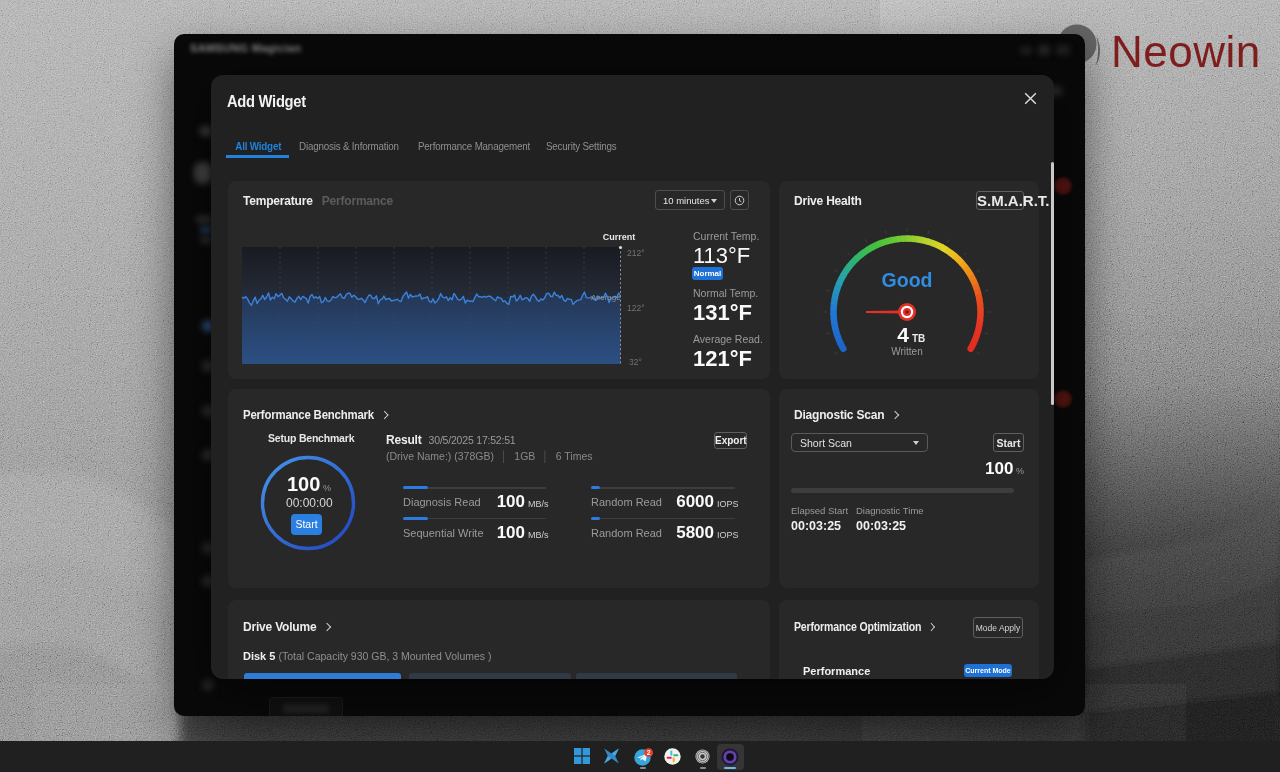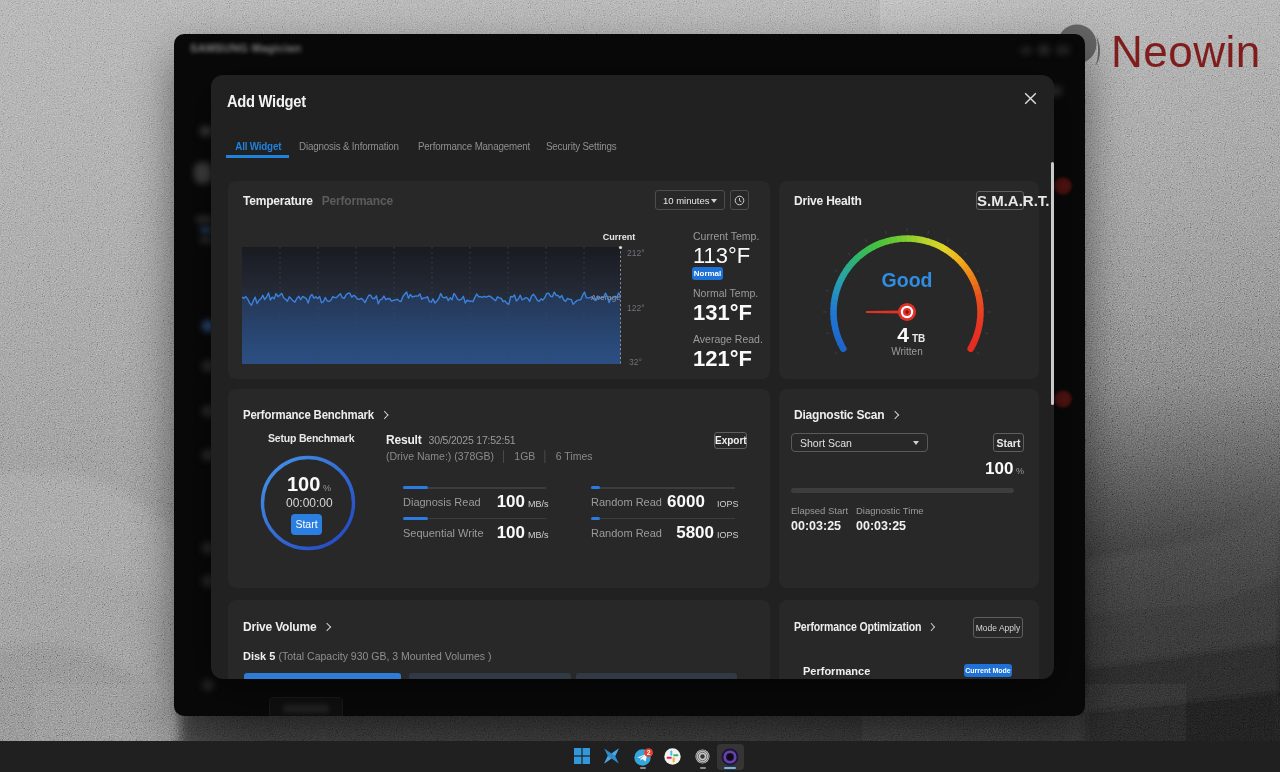--- a/index.html
+++ b/index.html
@@ -293,21 +293,21 @@
     <div class="abs" style="left:300px;top:110px;font-size:9px;color:#cfcfcf">MB/s</div>
     <div class="abs" style="left:175px;top:128.5px;width:143px;height:1.5px;background:#3d3d3d"></div>
     <div class="abs" style="left:175px;top:127.5px;width:25px;height:3px;background:#2b7be0;border-radius:2px"></div>
     <div class="abs gray" style="left:175px;top:138px;font-size:11px">Sequential Write</div>
     <div class="abs" style="left:255px;top:134px;width:42px;text-align:right;font-size:17px;font-weight:bold;color:#fafafa">100</div>
     <div class="abs" style="left:300px;top:141px;font-size:9px;color:#cfcfcf">MB/s</div>
 
     <div class="abs" style="left:363px;top:98px;width:144px;height:1.5px;background:#3d3d3d"></div>
     <div class="abs" style="left:363px;top:97px;width:9px;height:3px;background:#2b7be0;border-radius:2px"></div>
     <div class="abs gray" style="left:363px;top:107px;font-size:11px">Random Read</div>
-    <div class="abs" style="left:430px;top:103px;width:56px;text-align:center;font-size:17px;font-weight:bold;color:#fafafa">6000</div>
+    <div class="abs" style="left:430px;top:103px;width:56px;text-align:right;font-size:17px;font-weight:bold;color:#fafafa">6000</div>
     <div class="abs" style="left:489px;top:110px;font-size:9px;color:#cfcfcf">IOPS</div>
     <div class="abs" style="left:363px;top:128.5px;width:144px;height:1.5px;background:#3d3d3d"></div>
     <div class="abs" style="left:363px;top:127.5px;width:9px;height:3px;background:#2b7be0;border-radius:2px"></div>
     <div class="abs gray" style="left:363px;top:138px;font-size:11px">Random Read</div>
     <div class="abs" style="left:430px;top:134px;width:56px;text-align:right;font-size:17px;font-weight:bold;color:#fafafa">5800</div>
     <div class="abs" style="left:489px;top:141px;font-size:9px;color:#cfcfcf">IOPS</div>
   </div>
 
   <div class="card" id="cardDiag" style="left:568px;top:314px;width:260px;height:199px">
     <div class="abs ttl" style="left:15px;top:19px">Diagnostic Scan<span class="chev"></span></div>

